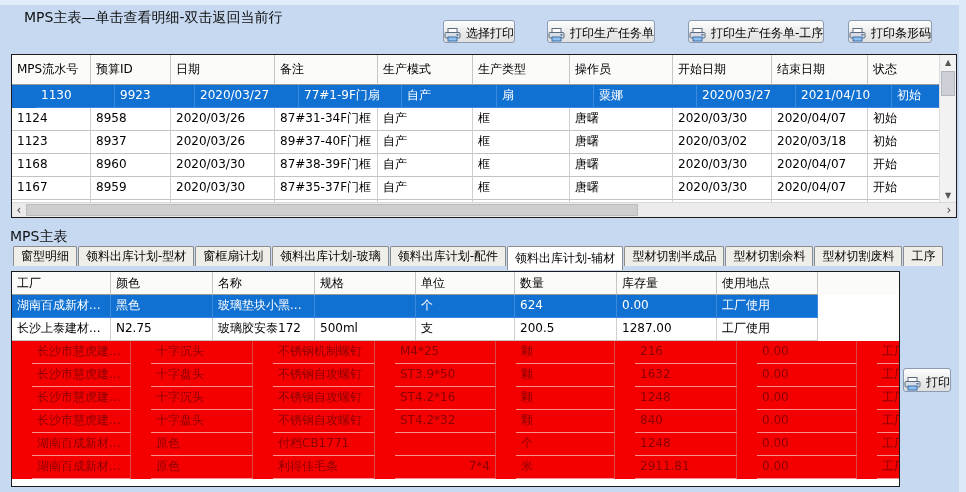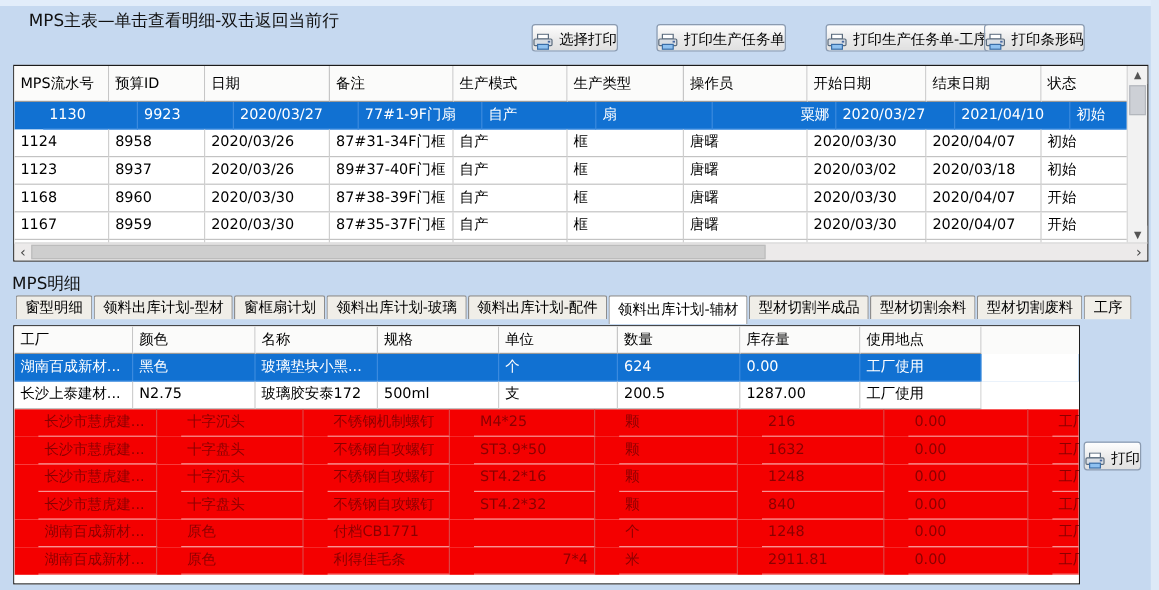--- a/index.html
+++ b/index.html
@@ -117,21 +117,21 @@
     </button>
     <button class="btn" style="left: 688px;">
       <svg viewBox="0 0 17 14" class="pico">
         <rect x="4" y="0.5" width="9" height="4" fill="#ffffff" stroke="#5a6b7d"></rect>
         <rect x="1" y="4.5" width="15" height="5.5" rx="1" fill="#d9dee4" stroke="#5a6b7d"></rect>
         <rect x="4" y="9" width="9" height="4" fill="#8fc1f0" stroke="#3a6ea8"></rect>
         <rect x="12.5" y="6" width="2" height="1.5" fill="#4668a0"></rect>
       </svg>
       <span>打印生产任务单-工序</span>
     </button>
-    <button class="btn" style="left: 820px;">
+    <button class="btn" style="left: 848px;">
       <svg viewBox="0 0 17 14" class="pico">
         <rect x="4" y="0.5" width="9" height="4" fill="#ffffff" stroke="#5a6b7d"></rect>
         <rect x="1" y="4.5" width="15" height="5.5" rx="1" fill="#d9dee4" stroke="#5a6b7d"></rect>
         <rect x="4" y="9" width="9" height="4" fill="#8fc1f0" stroke="#3a6ea8"></rect>
         <rect x="12.5" y="6" width="2" height="1.5" fill="#4668a0"></rect>
       </svg>
       <span>打印条形码</span>
     </button>
   </div>
 
@@ -149,21 +149,21 @@
         <div class="g-hc" style="width: 96px;">结束日期</div>
         <div class="g-hc" style="flex: 1 1 0%;">状态</div>
       </div>
       <div class="g-r selected">
         <div class="g-c" style="width: 79px; margin-left: 24px;">1130</div>
         <div class="g-c" style="width: 80px;">9923</div>
         <div class="g-c" style="width: 104px;">2020/03/27</div>
         <div class="g-c" style="width: 103px;">77#1-9F门扇</div>
         <div class="g-c" style="width: 95px;">自产</div>
         <div class="g-c" style="width: 97px;">扇</div>
-        <div class="g-c" style="width: 103px; text-align: right;">粟娜</div>
+        <div class="g-c" style="width: 103px;">粟娜</div>
         <div class="g-c" style="width: 99px;">2020/03/27</div>
         <div class="g-c" style="width: 96px;">2021/04/10</div>
         <div class="g-c" style="flex: 1 1 0%;">初始</div>
       </div>
       <div class="g-r normal">
         <div class="g-c" style="width: 79px;">1124</div>
         <div class="g-c" style="width: 80px;">8958</div>
         <div class="g-c" style="width: 104px;">2020/03/26</div>
         <div class="g-c" style="width: 103px;">87#31-34F门框</div>
         <div class="g-c" style="width: 95px;">自产</div>
@@ -227,21 +227,21 @@
     <div class="thumb"></div>
     <div class="sb-btn down">▼</div>
   </div>
   <div class="hsb">
     <div class="harrow left">‹</div>
     <div class="thumb"></div>
     <div class="harrow right">›</div>
   </div>
 </div>
 
-<div class="panel-title" id="detail-label">MPS明细</div>
+<div class="panel-title" id="detail-label">MPS主表</div>
 
 <div id="detail-tabs">
     <div class="tab">窗型明细</div>
     <div class="tab">领料出库计划-型材</div>
     <div class="tab">窗框扇计划</div>
     <div class="tab">领料出库计划-玻璃</div>
     <div class="tab">领料出库计划-配件</div>
     <div class="tab active">领料出库计划-辅材</div>
     <div class="tab">型材切割半成品</div>
     <div class="tab">型材切割余料</div>

